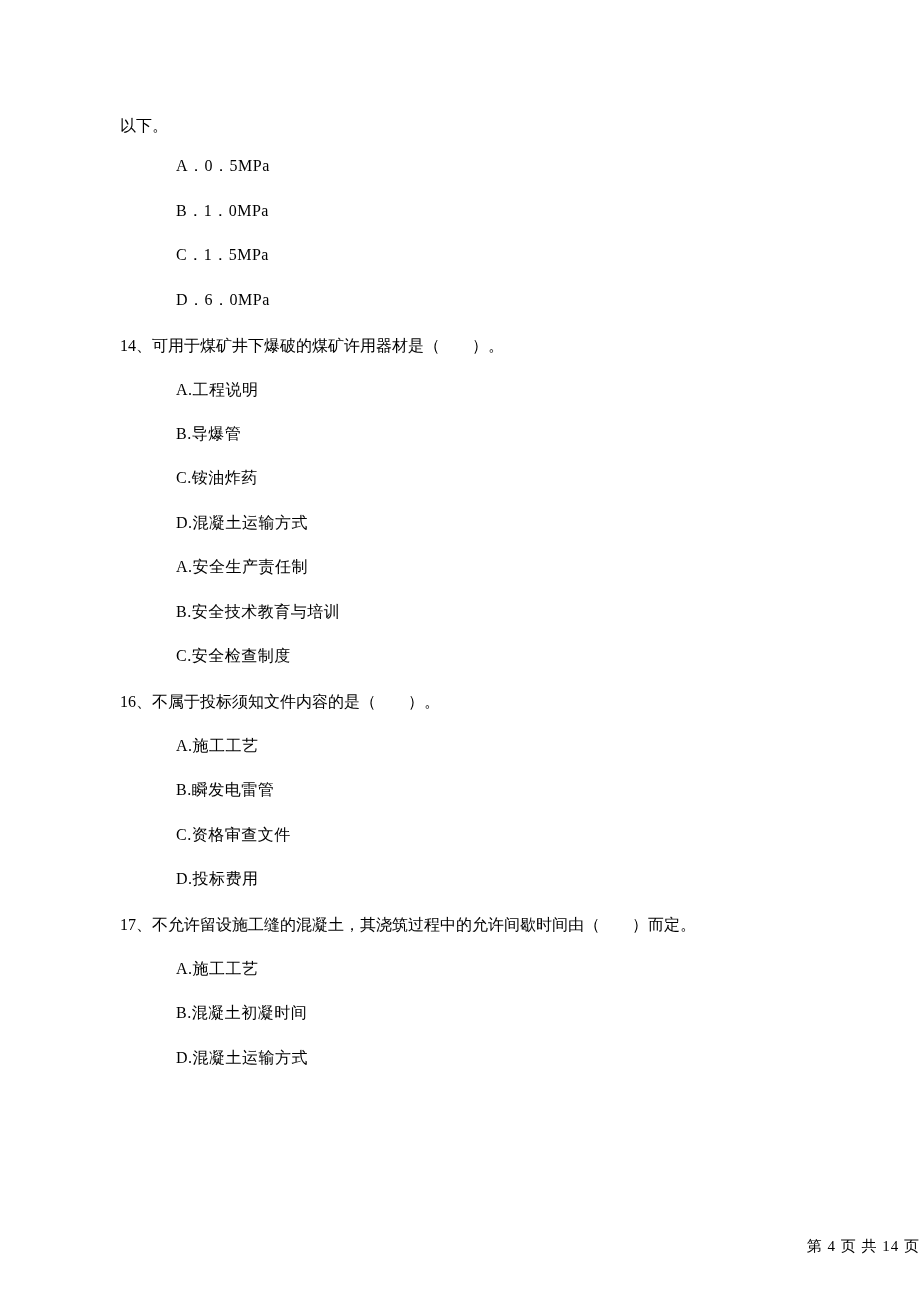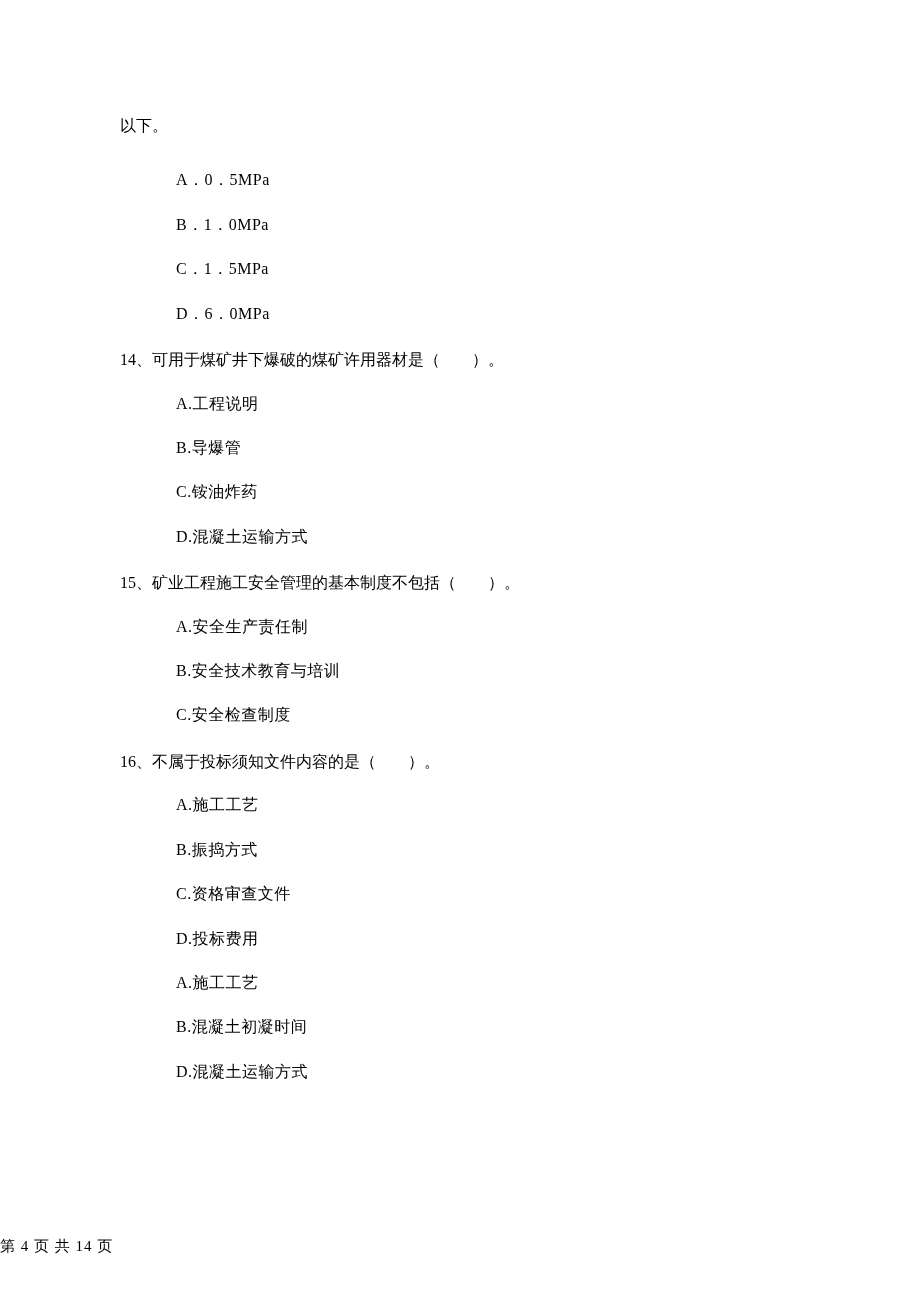--- a/index.html
+++ b/index.html
@@ -12,21 +12,21 @@
     height: 1302px;
     box-sizing: border-box;
     position: relative;
   }
   .page {
     padding: 115px 120px 0 120px;
     font-size: 16px;
     line-height: 1.4;
   }
   .continuation {
-    margin-bottom: 32px;
+    margin-bottom: 18px;
   }
   .option-block {
     margin: 8px 0 14px 0;
   }
   .option {
     margin-left: 56px;
     margin-bottom: 24px;
     letter-spacing: 0.5px;
   }
   .option:last-child {
@@ -37,21 +37,21 @@
     line-height: 1.6;
   }
   .q-options .option {
     margin-bottom: 22px;
   }
   .footer {
     position: absolute;
     bottom: 46px;
     left: 0;
     width: 100%;
-    text-align: left;
+    text-align: right;
     font-size: 15px;
     letter-spacing: 1px;
   }
 </style>
 </head>
 <body>
 
 <div class="page">
 
   <div class="continuation">以下。</div>
@@ -64,35 +64,35 @@
   </div>
 
   <div class="question">14、可用于煤矿井下爆破的煤矿许用器材是（　　）。</div>
   <div class="option-block q-options">
     <div class="option">A.工程说明</div>
     <div class="option">B.导爆管</div>
     <div class="option">C.铵油炸药</div>
     <div class="option">D.混凝土运输方式</div>
   </div>
 
-  <div class="question">15、矿业工程施工安全管理的基本制度不包括（　　）。</div>
   <div class="option-block q-options">
     <div class="option">A.安全生产责任制</div>
     <div class="option">B.安全技术教育与培训</div>
     <div class="option">C.安全检查制度</div>
   </div>
 
   <div class="question">16、不属于投标须知文件内容的是（　　）。</div>
   <div class="option-block q-options">
     <div class="option">A.施工工艺</div>
-    <div class="option">B.振捣方式</div>
+    <div class="option">B.瞬发电雷管</div>
     <div class="option">C.资格审查文件</div>
     <div class="option">D.投标费用</div>
   </div>
 
+  <div class="question">17、不允许留设施工缝的混凝土，其浇筑过程中的允许间歇时间由（　　）而定。</div>
   <div class="option-block q-options">
     <div class="option">A.施工工艺</div>
     <div class="option">B.混凝土初凝时间</div>
     <div class="option">D.混凝土运输方式</div>
   </div>
 
 </div>
 
 <div class="footer">第 4 页 共 14 页</div>
 

